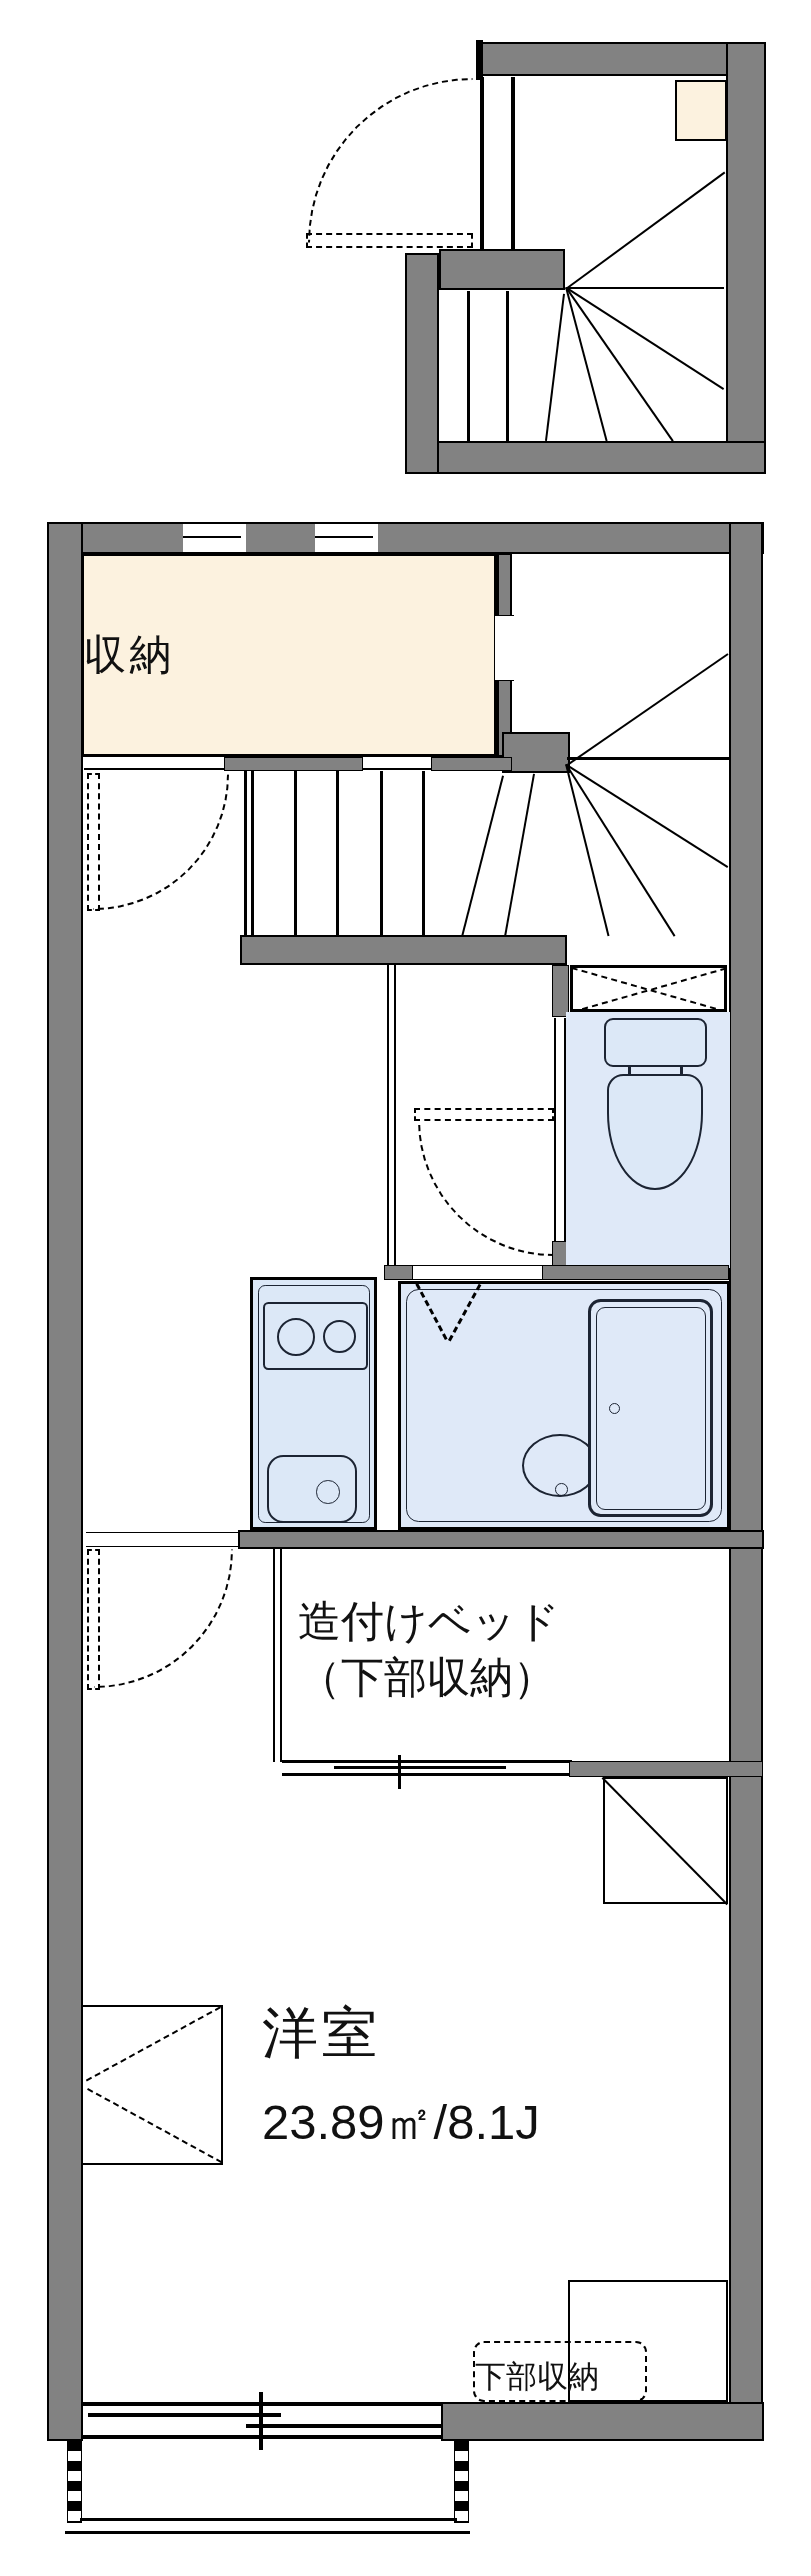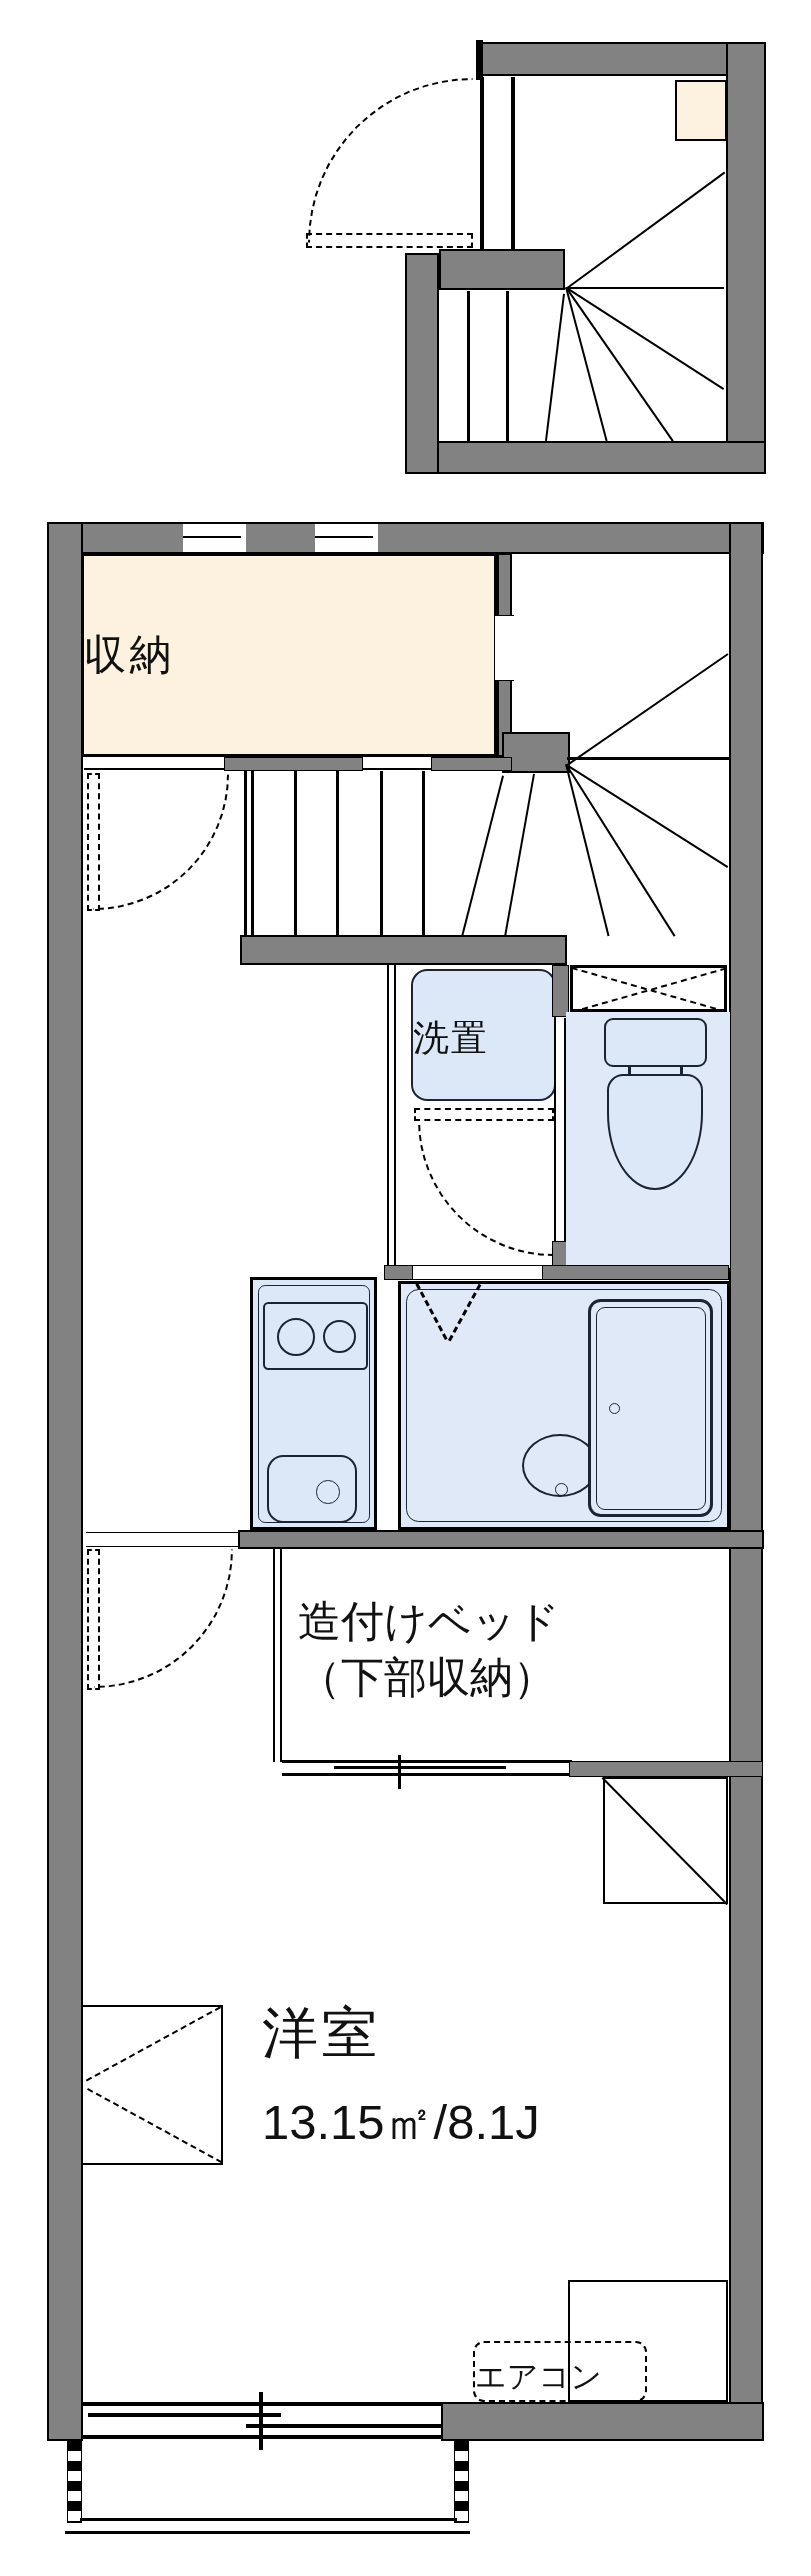--- a/index.html
+++ b/index.html
@@ -93,23 +93,20 @@
   <div class="wall" style="left:224px;top:757px;width:139px;height:13.6px;border-width:1.8px;"></div>
   <div class="wall" style="left:431px;top:757px;width:81px;height:13.6px;border-width:1.8px;"></div>
   <div class="hline" style="left:84px;top:768px;width:140px;height:1.8px;"></div>
 
   <div class="arc q-br" style="left:-42px;top:639px;width:271px;height:271px;"></div>
   <div class="leaf" style="left:87px;top:773px;width:12.7px;height:138px;"></div>
 
   <div class="wall" style="left:240px;top:935px;width:327px;height:30px;"></div>
 
   <div class="thinwall" style="left:387px;top:965px;width:9px;height:309px;"></div>
-  <div class="fix" style="left:411px;top:969px;width:145px;height:132px;border-radius:16.3px;">
-    <div class="label" style="left:0;right:0;top:43px;font-size:36px;letter-spacing:1.8px;">洗置</div>
-  </div>
   <div class="leaf" style="left:414px;top:1108px;width:140px;height:12.7px;"></div>
   <div class="arc q-bl" style="left:418px;top:985px;width:271px;height:271px;"></div>
 
   <div class="wall" style="left:552px;top:965px;width:17px;height:52px;border-width:1.8px;"></div>
   <div class="thinwall" style="left:554px;top:1018px;width:11.8px;height:226px;"></div>
   <div class="wall" style="left:552px;top:1241px;width:17px;height:36px;border-width:1.8px;"></div>
 
   <div class="room" style="left:570px;top:965px;width:157px;height:47px;background:#fff;border:3.6px solid #000;"></div>
   <div class="dline ddash" style="left:572px;top:967px;width:160px;transform:rotate(15.8deg);"></div>
   <div class="dline ddash" style="left:572px;top:1011px;width:160px;transform:rotate(-15.8deg);"></div>
@@ -157,24 +154,24 @@
   <div class="hline" style="left:334px;top:1766px;width:172px;"></div>
   <div class="vline" style="left:398px;top:1755px;height:34px;"></div>
   <div class="wall" style="left:569px;top:1761px;width:194px;height:16.3px;border-width:1.8px;"></div>
 
   <div class="room" style="left:603px;top:1777px;width:125px;height:127px;background:#fff;border:2.7px solid #000;"></div>
   <div class="dline" style="left:603px;top:1777px;width:178px;transform:rotate(45.4deg);"></div>
   <div class="room" style="left:81px;top:2005px;width:142px;height:160px;background:#fff;border:2.7px solid #000;"></div>
   <div class="dline ddash" style="left:221px;top:2008px;width:153px;transform:rotate(151.3deg);"></div>
   <div class="dline ddash" style="left:88px;top:2088px;width:153px;transform:rotate(28.7deg);"></div>
   <div class="label" style="left:262px;top:1996px;width:362px;font-size:56px;letter-spacing:3.6px;">洋室</div>
-  <div class="label" style="left:262px;top:2090px;width:362px;font-size:49px;">13.15㎡/8.1J</div>
+  <div class="label" style="left:262px;top:2090px;width:362px;font-size:49px;">23.89㎡/8.1J</div>
   <div class="room" style="left:568px;top:2280px;width:160px;height:122px;background:#fff;border:2.7px solid #000;"></div>
   <div class="leaf" style="left:473px;top:2341px;width:174px;height:61px;border-radius:11px;">
-    <div class="label" style="left:0;right:0;top:12.7px;font-size:31px;">エアコン</div>
+    <div class="label" style="left:0;right:0;top:12.7px;font-size:31px;">下部収納</div>
   </div>
 
   <div class="wall" style="left:441px;top:2402px;width:323px;height:39px;"></div>
   <div class="hline" style="left:83px;top:2402px;width:360px;height:3.6px;"></div>
   <div class="hline" style="left:83px;top:2435px;width:360px;height:3.6px;"></div>
   <div class="hline" style="left:88px;top:2413px;width:193px;height:3.6px;"></div>
   <div class="hline" style="left:246px;top:2424px;width:195px;height:3.6px;"></div>
   <div class="vline" style="left:259px;top:2392px;height:58px;width:3.6px;"></div>
 
   <div class="hatch" style="left:67px;top:2440px;width:14.5px;height:83px;"></div>

